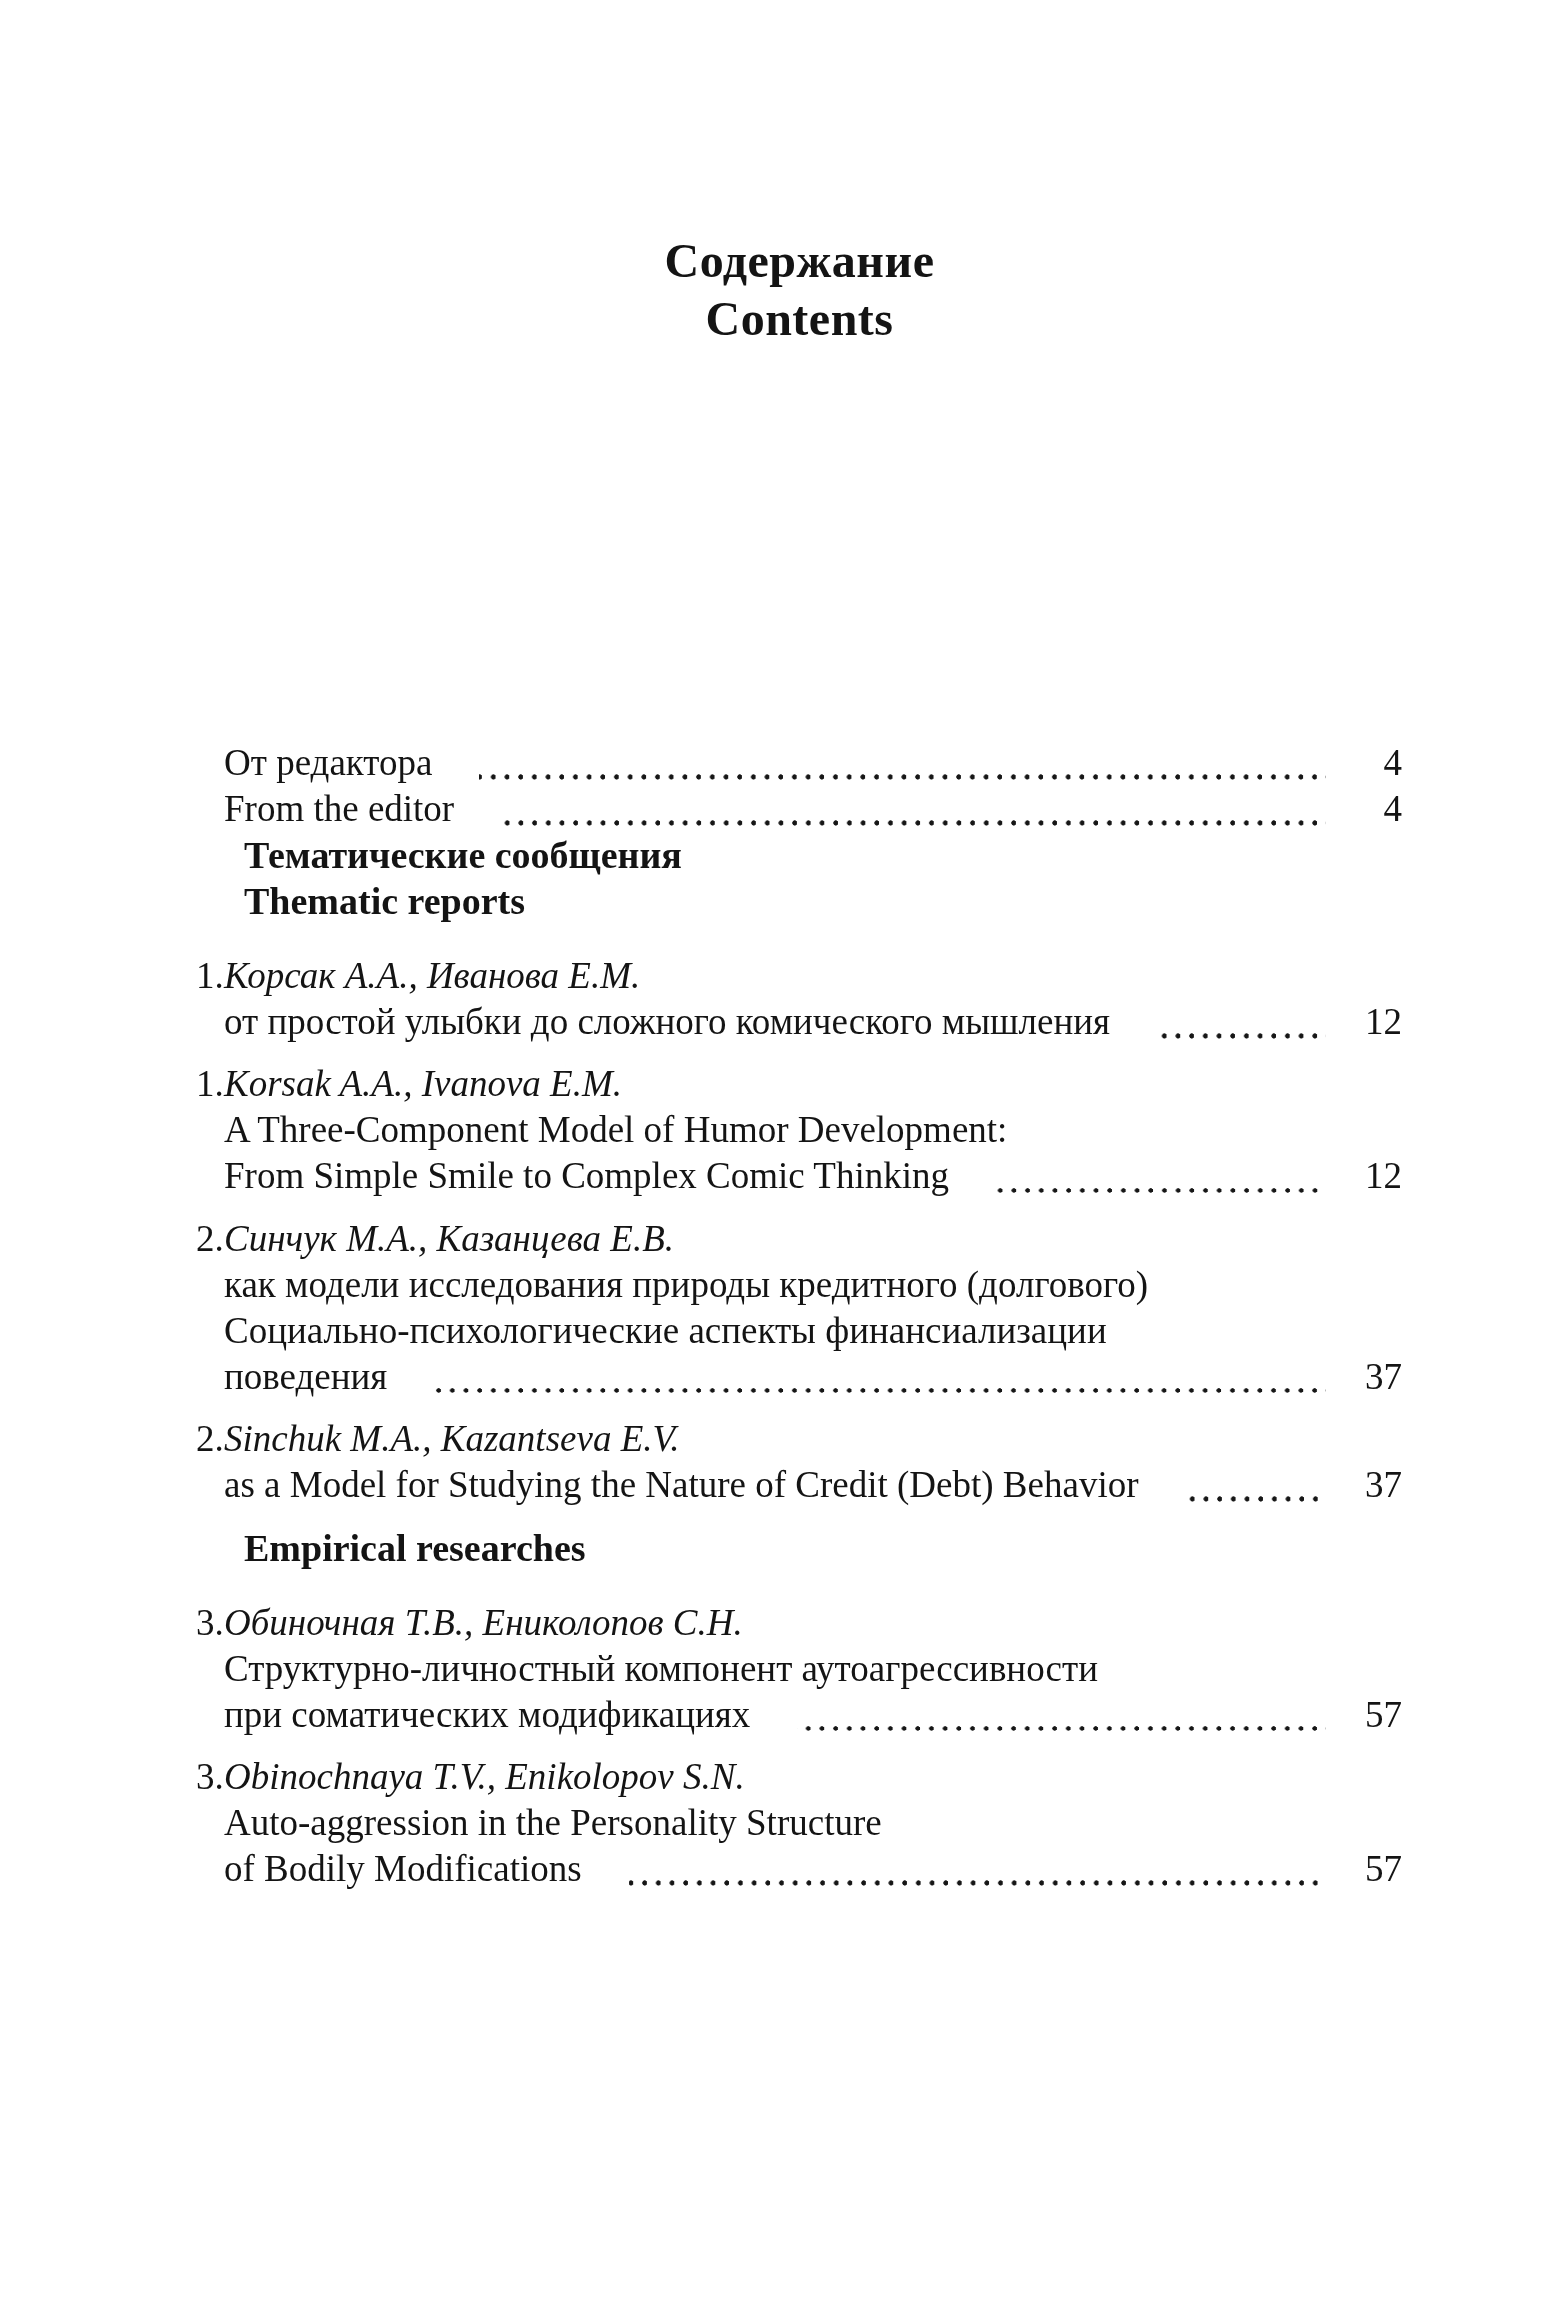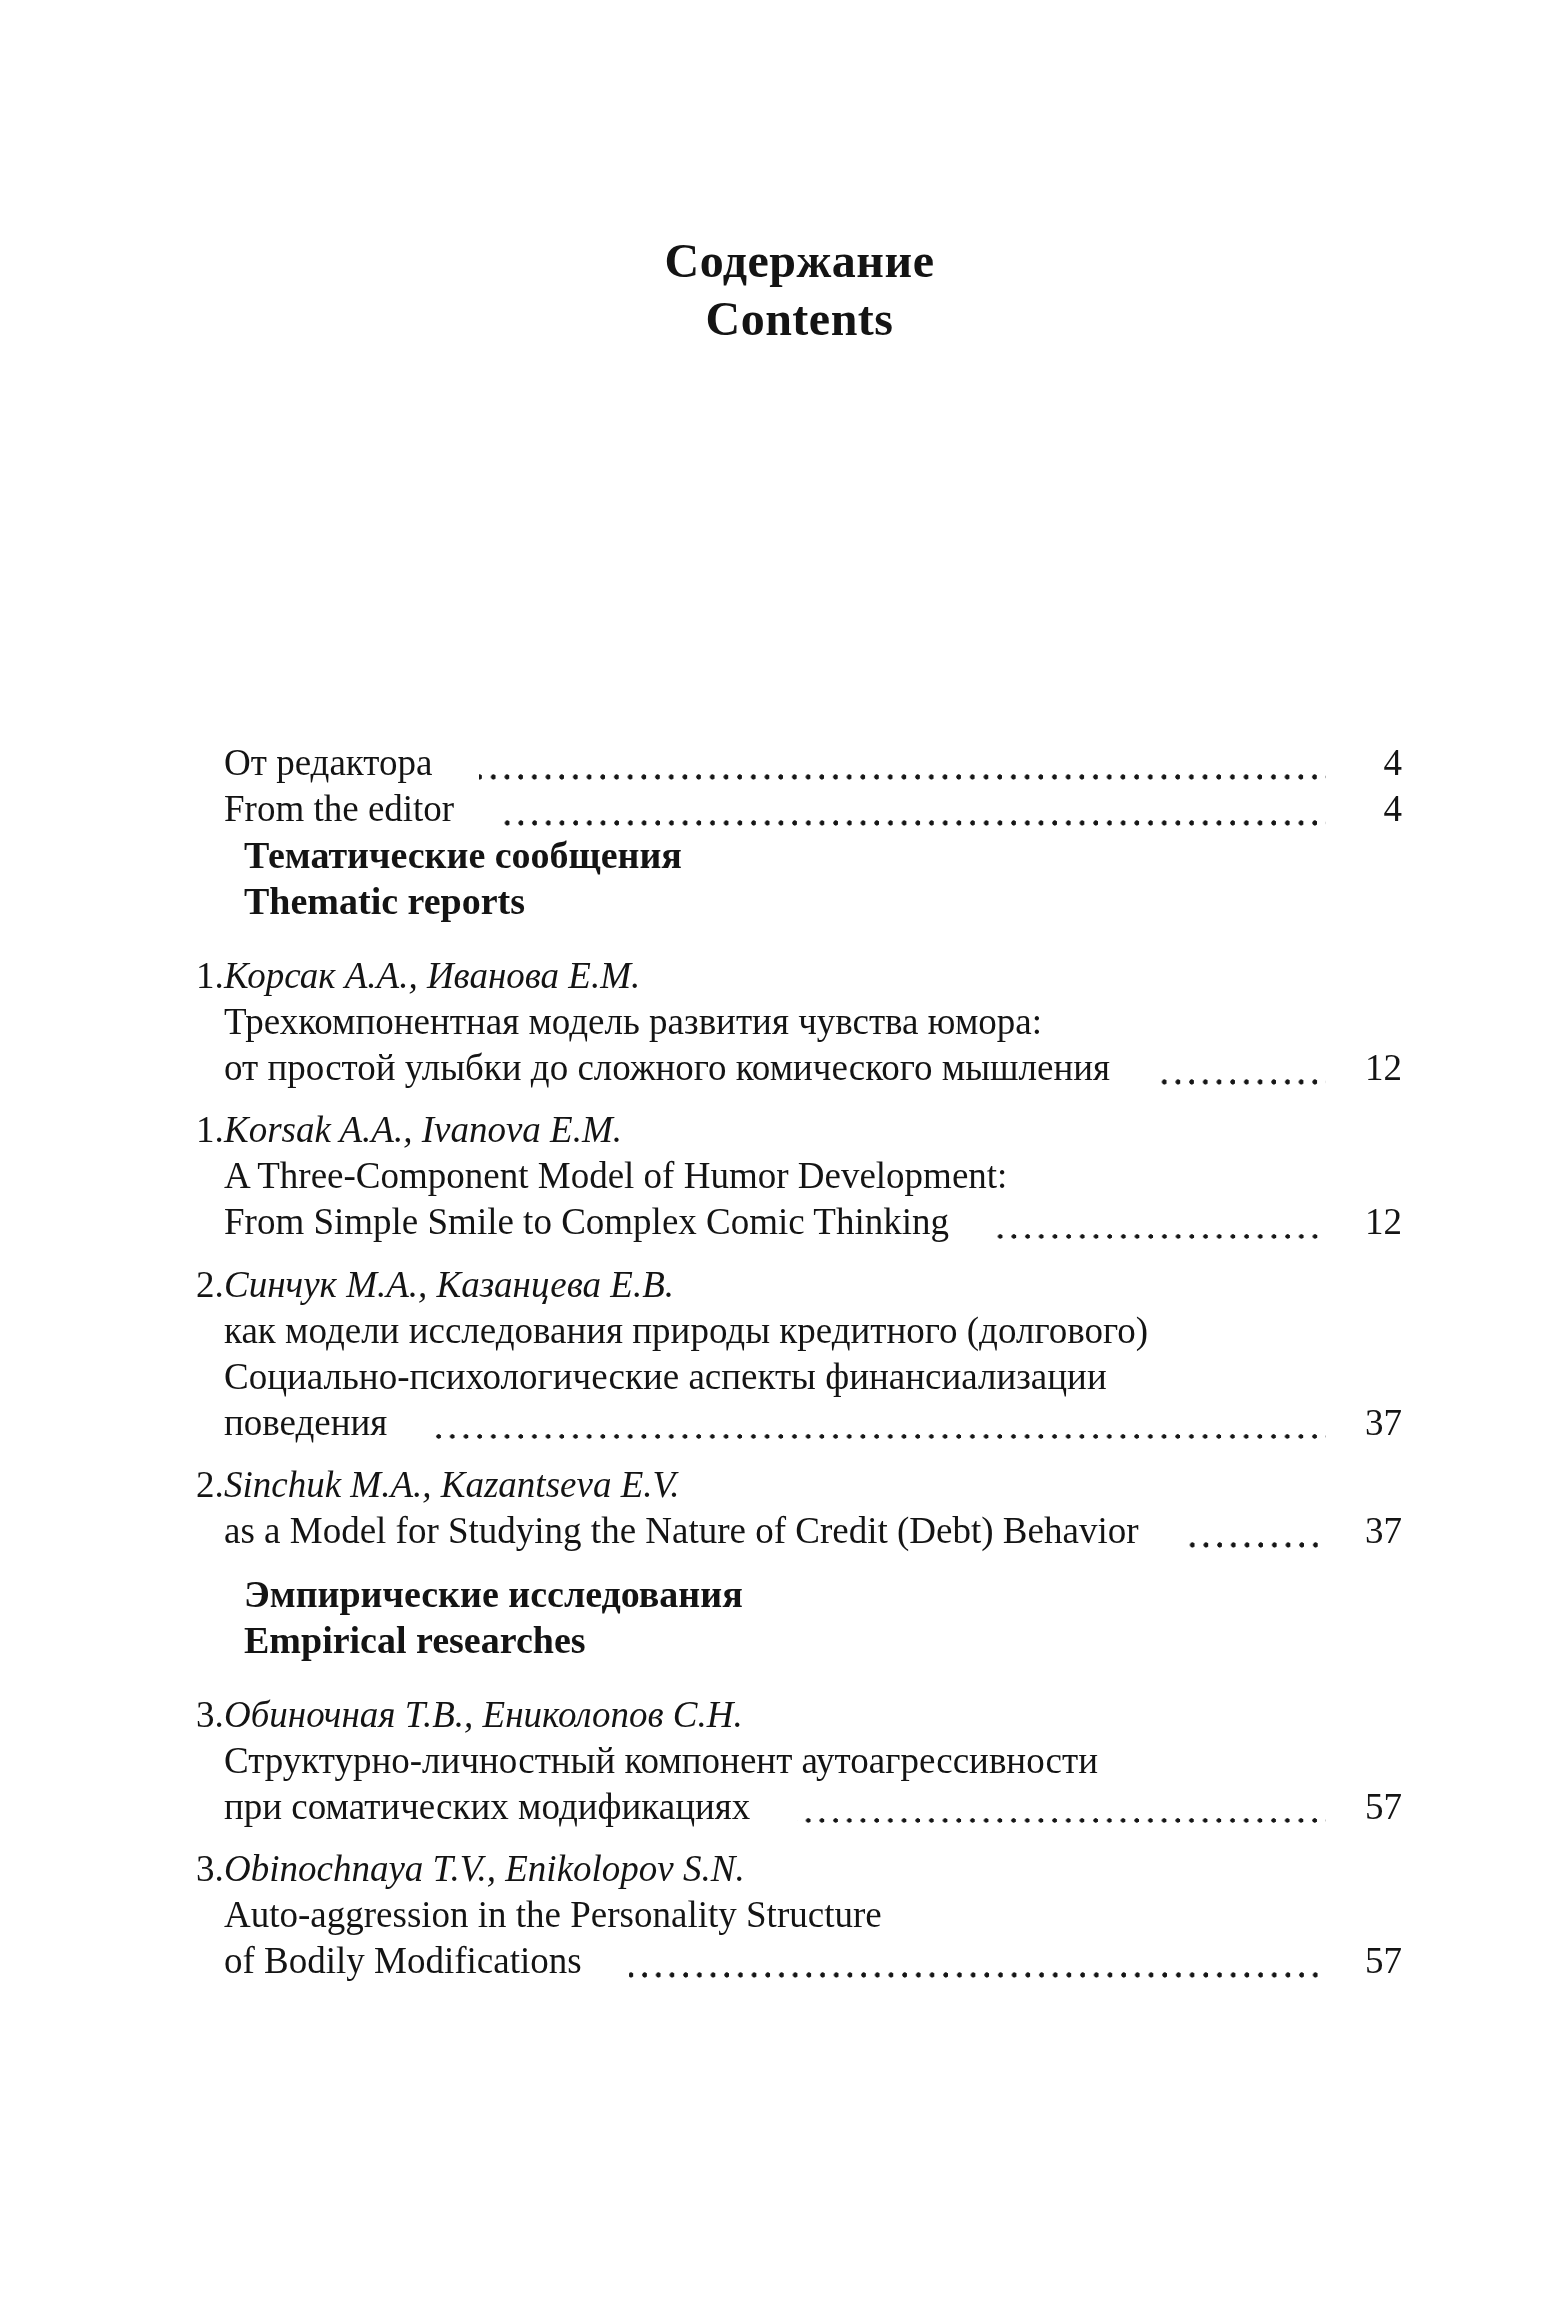--- a/index.html
+++ b/index.html
@@ -89,21 +89,20 @@
     <div class="section-heading">
       <div>Тематические сообщения</div>
       <div>Thematic reports</div>
     </div>
     <div class="entries">
   <div class="entry">
     <div class="line authors-line">
       <span class="num">1.</span><span class="authors">Корсак А.А., Иванова Е.М.</span>
     </div>
     <div>
-                <div class="line"><span class="t">Трехкомпонентная модель развития чувства юмора:</span></div>
                 <div class="line row">
                   <span class="t">от простой улыбки до сложного комического мышления</span>
                   <span class="dots"></span>
                   <span class="pg">12</span>
                 </div>
               </div>
   </div>
 
   <div class="entry">
     <div class="line authors-line">
@@ -144,21 +143,20 @@
                   <span class="dots"></span>
                   <span class="pg">37</span>
                 </div>
               </div>
   </div>
 </div>
   </div>
 
   <div>
     <div class="section-heading">
-      <div>Эмпирические исследования</div>
       <div>Empirical researches</div>
     </div>
     <div class="entries">
   <div class="entry">
     <div class="line authors-line">
       <span class="num">3.</span><span class="authors">Обиночная Т.В., Ениколопов С.Н.</span>
     </div>
     <div>
                 <div class="line"><span class="t">Структурно-личностный компонент аутоагрессивности</span></div>
                 <div class="line row">

